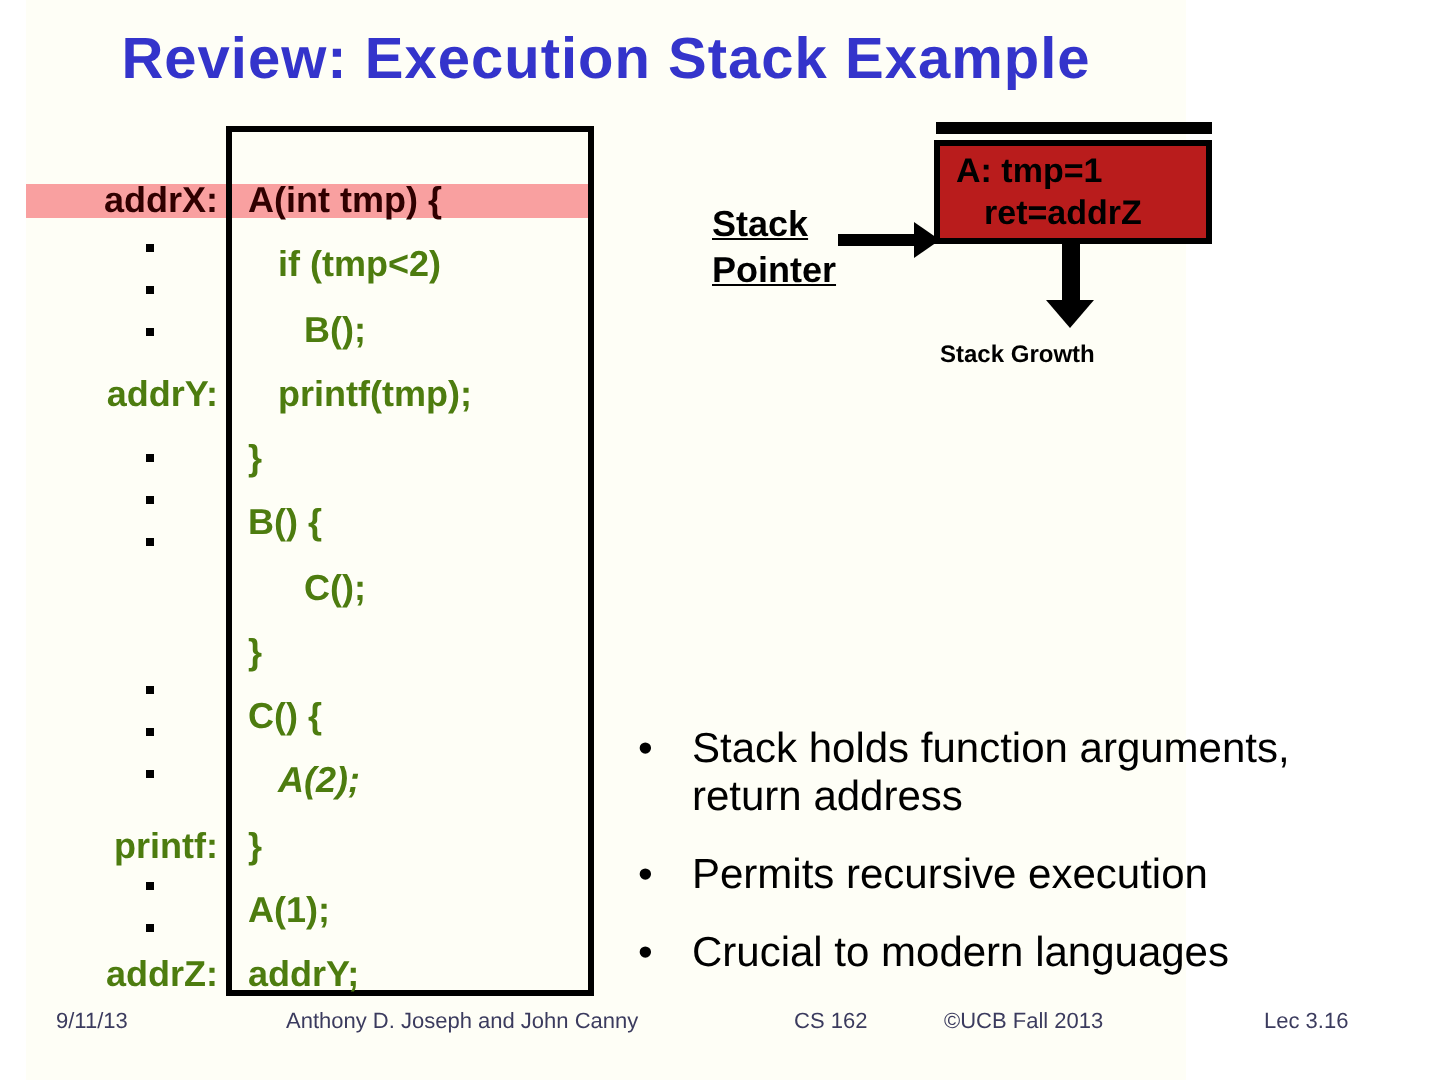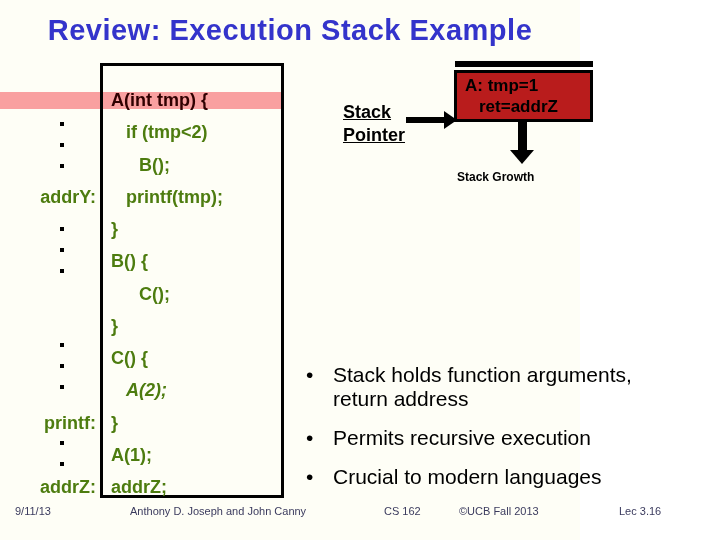--- a/index.html
+++ b/index.html
@@ -1,19 +1,19 @@
 <!DOCTYPE html>
 <html><head>
 <meta charset="utf-8">
 <style>
   * { margin: 0; padding: 0; box-sizing: border-box; }
   html, body { width: 720px; height: 540px; }
   body { font-family: "Liberation Sans", sans-serif; overflow: hidden; }
 
-  .slide { position: relative; width: 580px; height: 540px; background: #FEFEF6; }
+  .slide { position: relative; width: 580px; height: 540px; background: #FEFEF6; margin-left: 13px; }
 
   .title {
     position: absolute; top: 14px; left: 0; width: 100%;
     text-align: center; font-size: 29px; font-weight: bold;
     letter-spacing: 0.5px;
   }
 
   
   .code-box {
     position: absolute; left: 100px; top: 63px; width: 184px; height: 435px;
@@ -84,20 +84,21 @@
 
 <div class="slide" style="background: rgb(254, 254, 246);">
 
   <div class="title" style="color: rgb(52, 52, 203);">Review: Execution Stack Example</div>
 
   <div>
     <div class="highlight-band" style="background: rgb(249, 160, 160);"></div>
     <div class="code-box"></div>
     <div id="rows-host">
         <div class="code-row hl" style="top: 89px;">
+          <span class="row-label">addrX:</span>
           <span class="code-line ind-1">A(int tmp) {</span>
         </div>
         <div class="code-row" style="top: 121.25px;">
           <span class="code-line ind-2">if (tmp&lt;2)</span>
         </div>
         <div class="code-row" style="top: 153.5px;">
           <span class="code-line ind-3">B();</span>
         </div>
         <div class="code-row" style="top: 185.75px;">
           <span class="row-label">addrY:</span>
@@ -123,21 +124,21 @@
         </div>
         <div class="code-row" style="top: 411.5px;">
           <span class="row-label">printf:</span>
           <span class="code-line ind-1">}</span>
         </div>
         <div class="code-row" style="top: 443.75px;">
           <span class="code-line ind-1">A(1);</span>
         </div>
         <div class="code-row" style="top: 476px;">
           <span class="row-label">addrZ:</span>
-          <span class="code-line ind-1">addrZ;</span>
+          <span class="code-line ind-1">addrY;</span>
         </div>
       </div>
     <div id="dots-host">
         <div class="dot-group" style="top: 122px;">
           <div class="dot"></div>
           <div class="dot"></div>
           <div class="dot"></div>
         </div>
         <div class="dot-group" style="top: 227px;">
           <div class="dot"></div>

